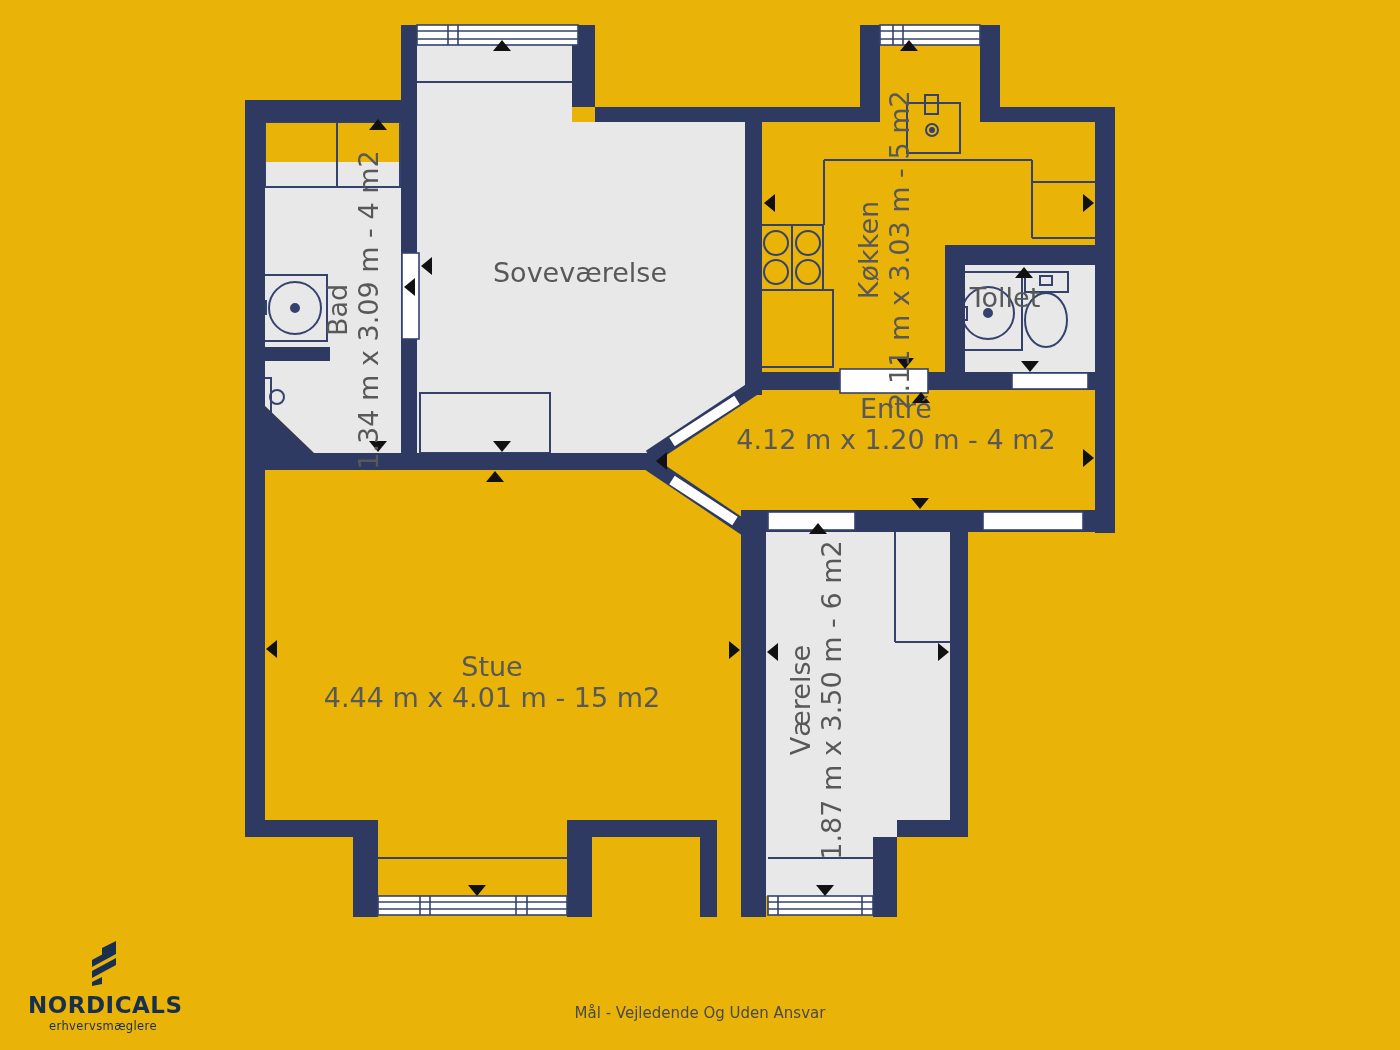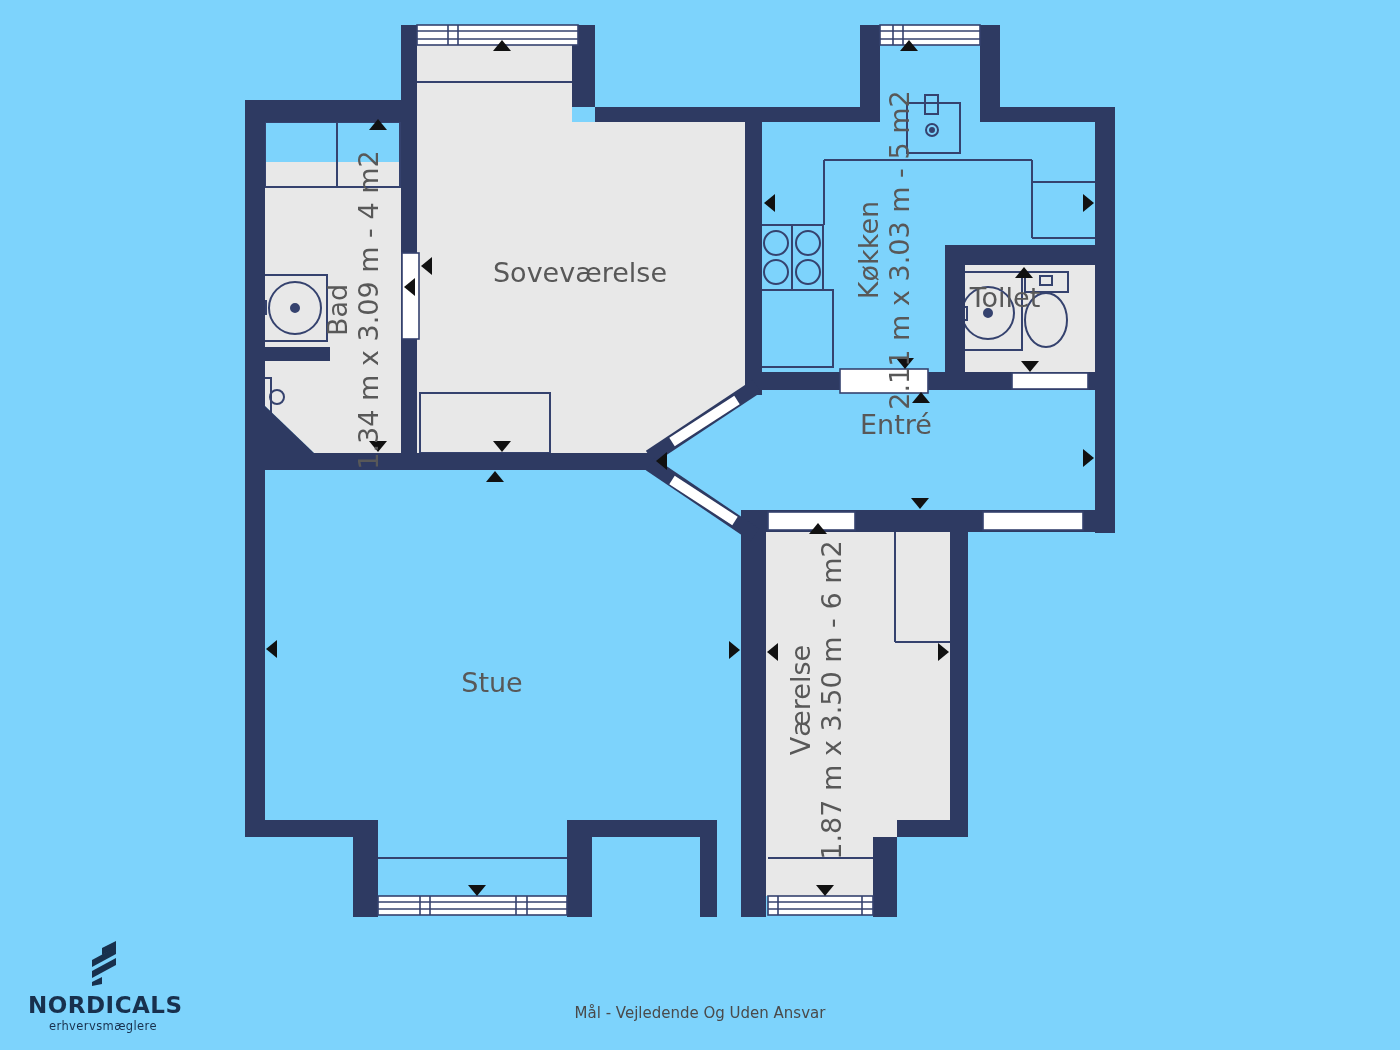--- a/index.html
+++ b/index.html
@@ -1,16 +1,16 @@
 <!DOCTYPE html>
 <html><head>
 <meta charset="utf-8">
 <style>
   html,body{margin:0;padding:0;background:#fff;}
-  #canvas{position:relative;width:1400px;height:1050px;background:#7dd3fc;overflow:hidden;
+  #canvas{position:relative;width:1400px;height:1050px;background:#eab308;overflow:hidden;
           font-family:"DejaVu Sans","Liberation Sans",sans-serif;}
   #plan-svg{position:absolute;left:0;top:0;}
   .room-label{position:absolute;text-align:center;color:var(--label,#585858);
               font-size:27px;line-height:31px;white-space:nowrap;pointer-events:none;}
   .room-label .rn,.room-label .rd{white-space:nowrap;}
   .hor{transform:translate(-50%,-50%);}
   .rot{transform:translate(-50%,-50%) rotate(-90deg);}
   #logo{position:absolute;left:28px;top:938px;width:150px;text-align:center;color:var(--logo,#18304d);}
   #logo-name{font-weight:bold;font-size:23px;letter-spacing:0.5px;margin-top:2px;}
   #logo-tagline{font-size:11.5px;letter-spacing:0.4px;margin-top:1px;}
@@ -190,23 +190,25 @@
   </div>
   <div class="room-label rot" style="left:884px;top:250px">
     <div class="rn">Køkken</div>
     <div class="rd">2.11 m x 3.03 m - 5 m2</div>
   </div>
   <div class="room-label hor" style="left:1005px;top:297px">
     <div class="rn">Toilet</div>
   </div>
   <div class="room-label hor" style="left:896px;top:424px">
     <div class="rn">Entré</div>
+    <div class="rd">4.12 m x 1.20 m - 4 m2</div>
   </div>
   <div class="room-label hor" style="left:492px;top:682px">
     <div class="rn">Stue</div>
+    <div class="rd">4.44 m x 4.01 m - 15 m2</div>
   </div>
   <div class="room-label rot" style="left:816px;top:700px">
     <div class="rn">Værelse</div>
     <div class="rd">1.87 m x 3.50 m - 6 m2</div>
   </div>
 
   <div id="logo">
     <svg width="34" height="48" viewBox="0 0 34 48">
       <g id="logo-stripes">
           <polygon points="16,10 30,3 30,10 16,17" fill="#18304d"></polygon>

